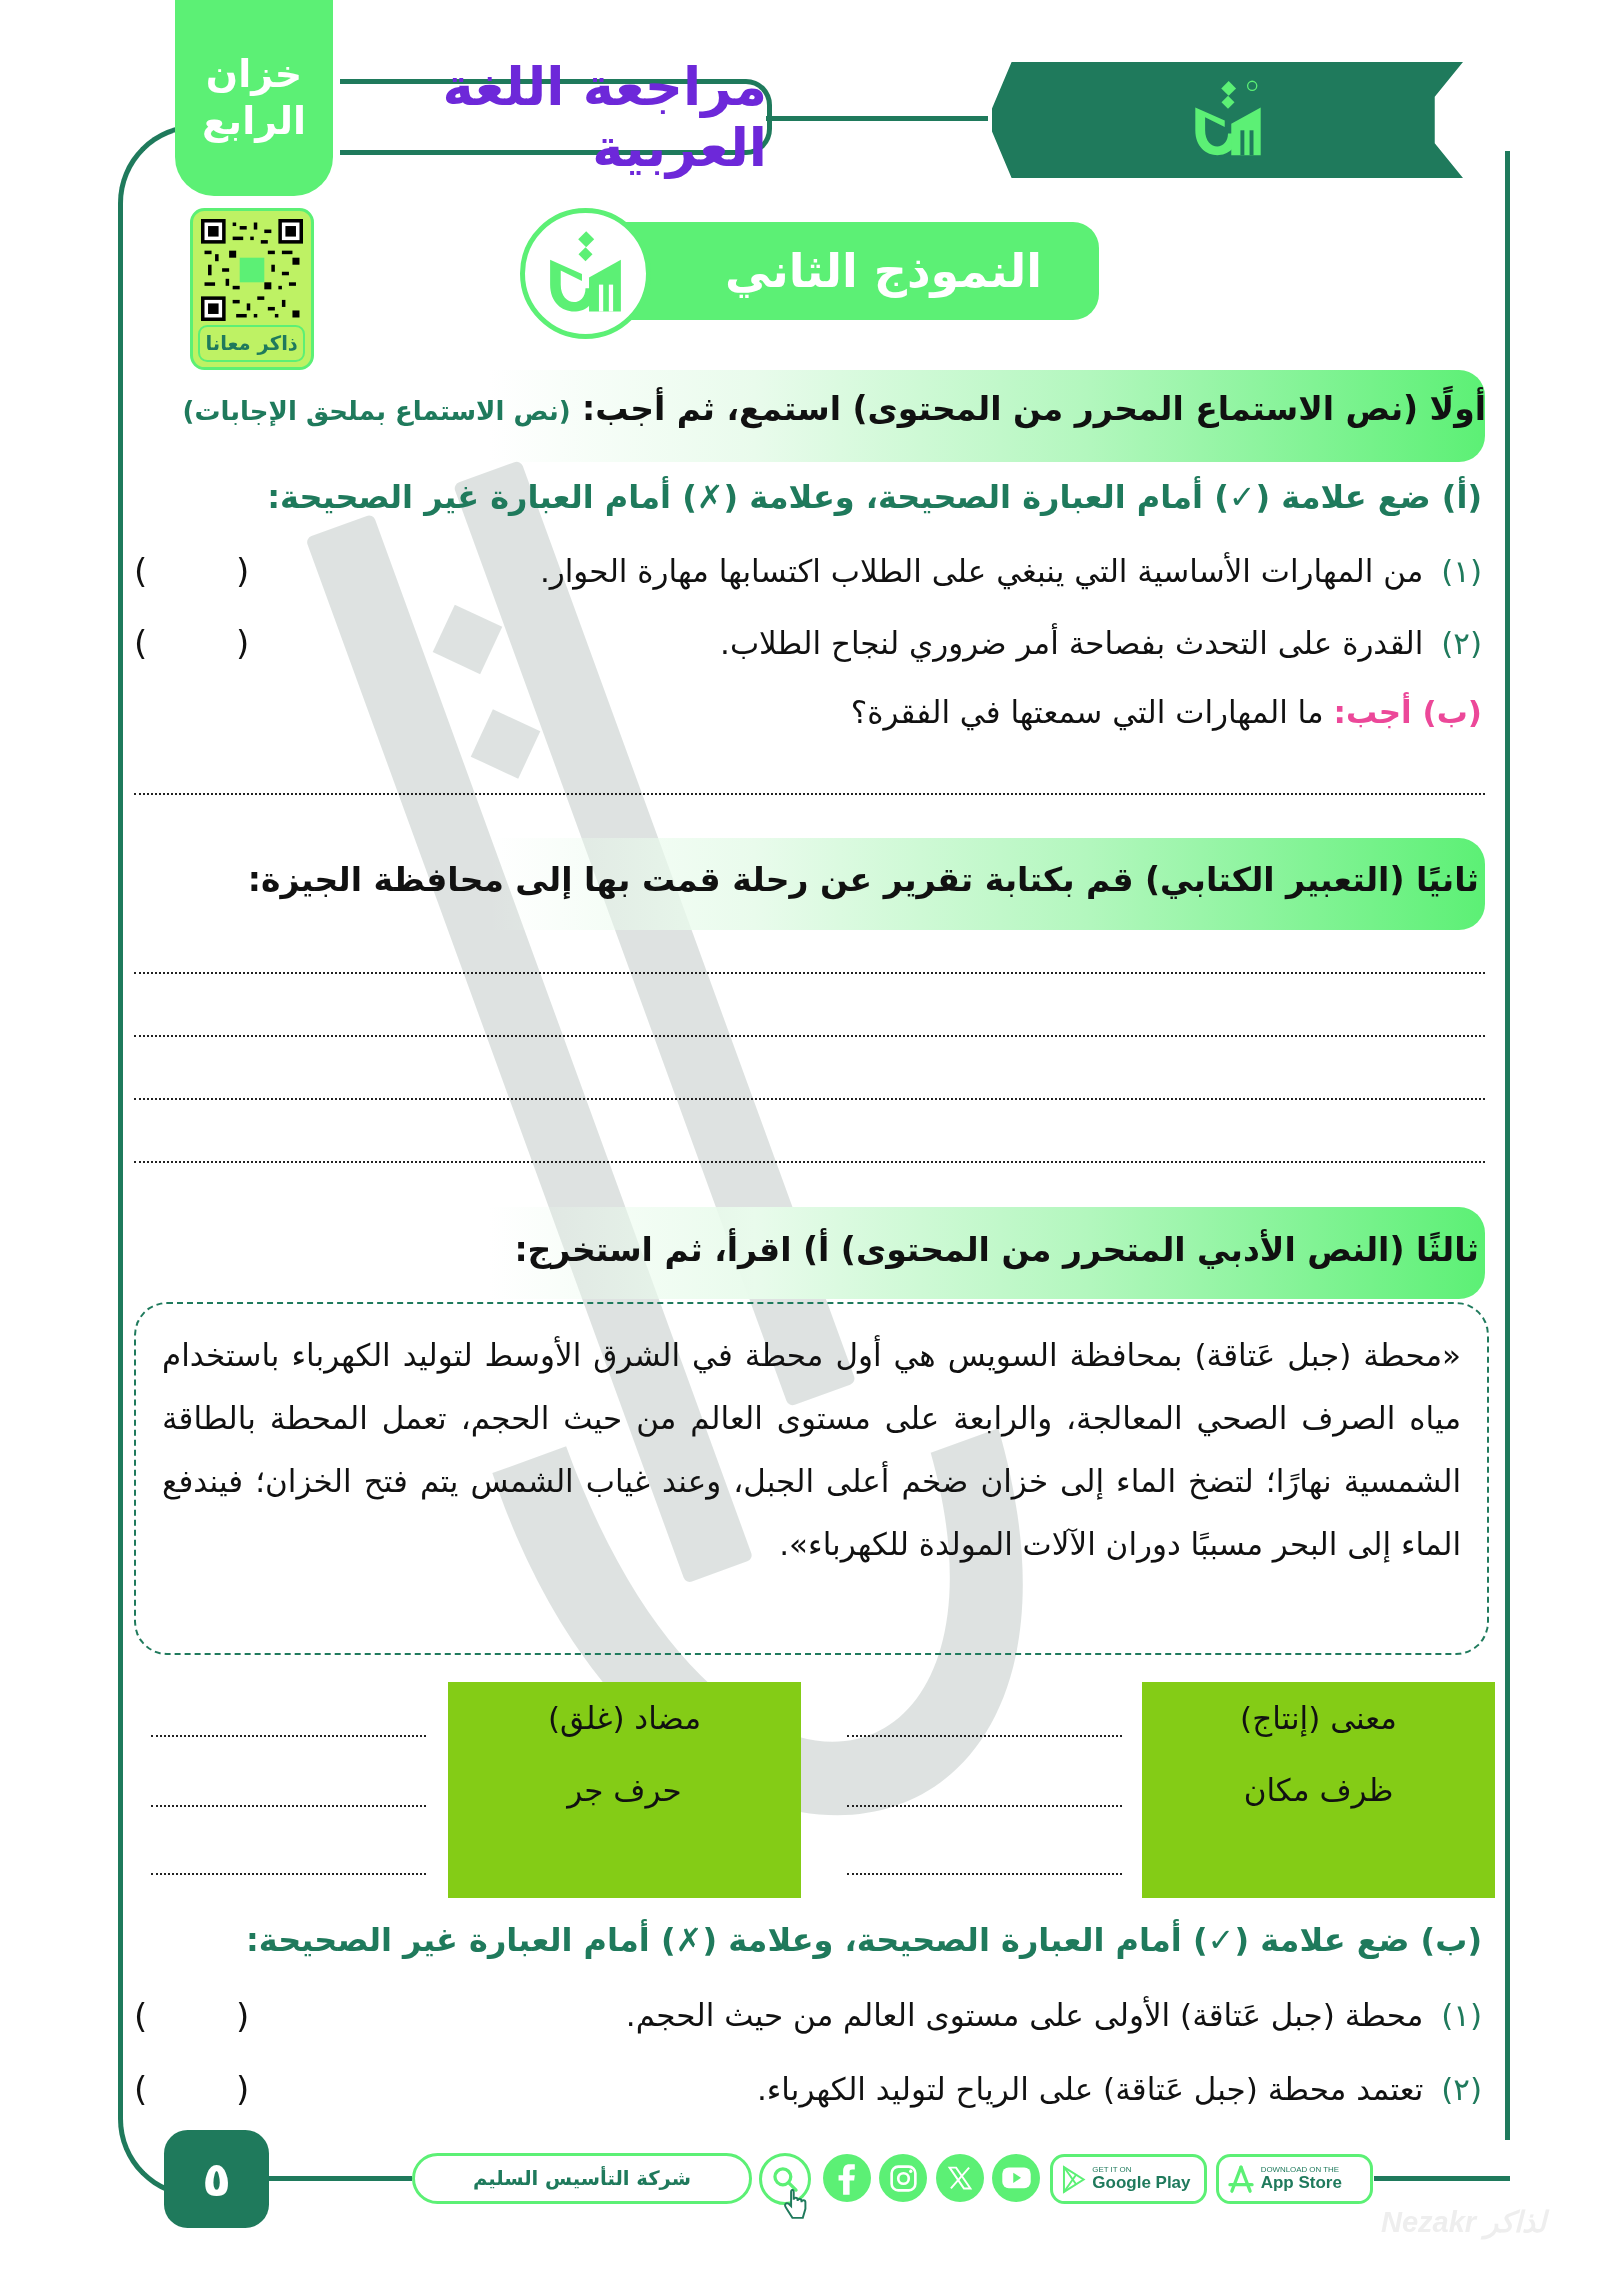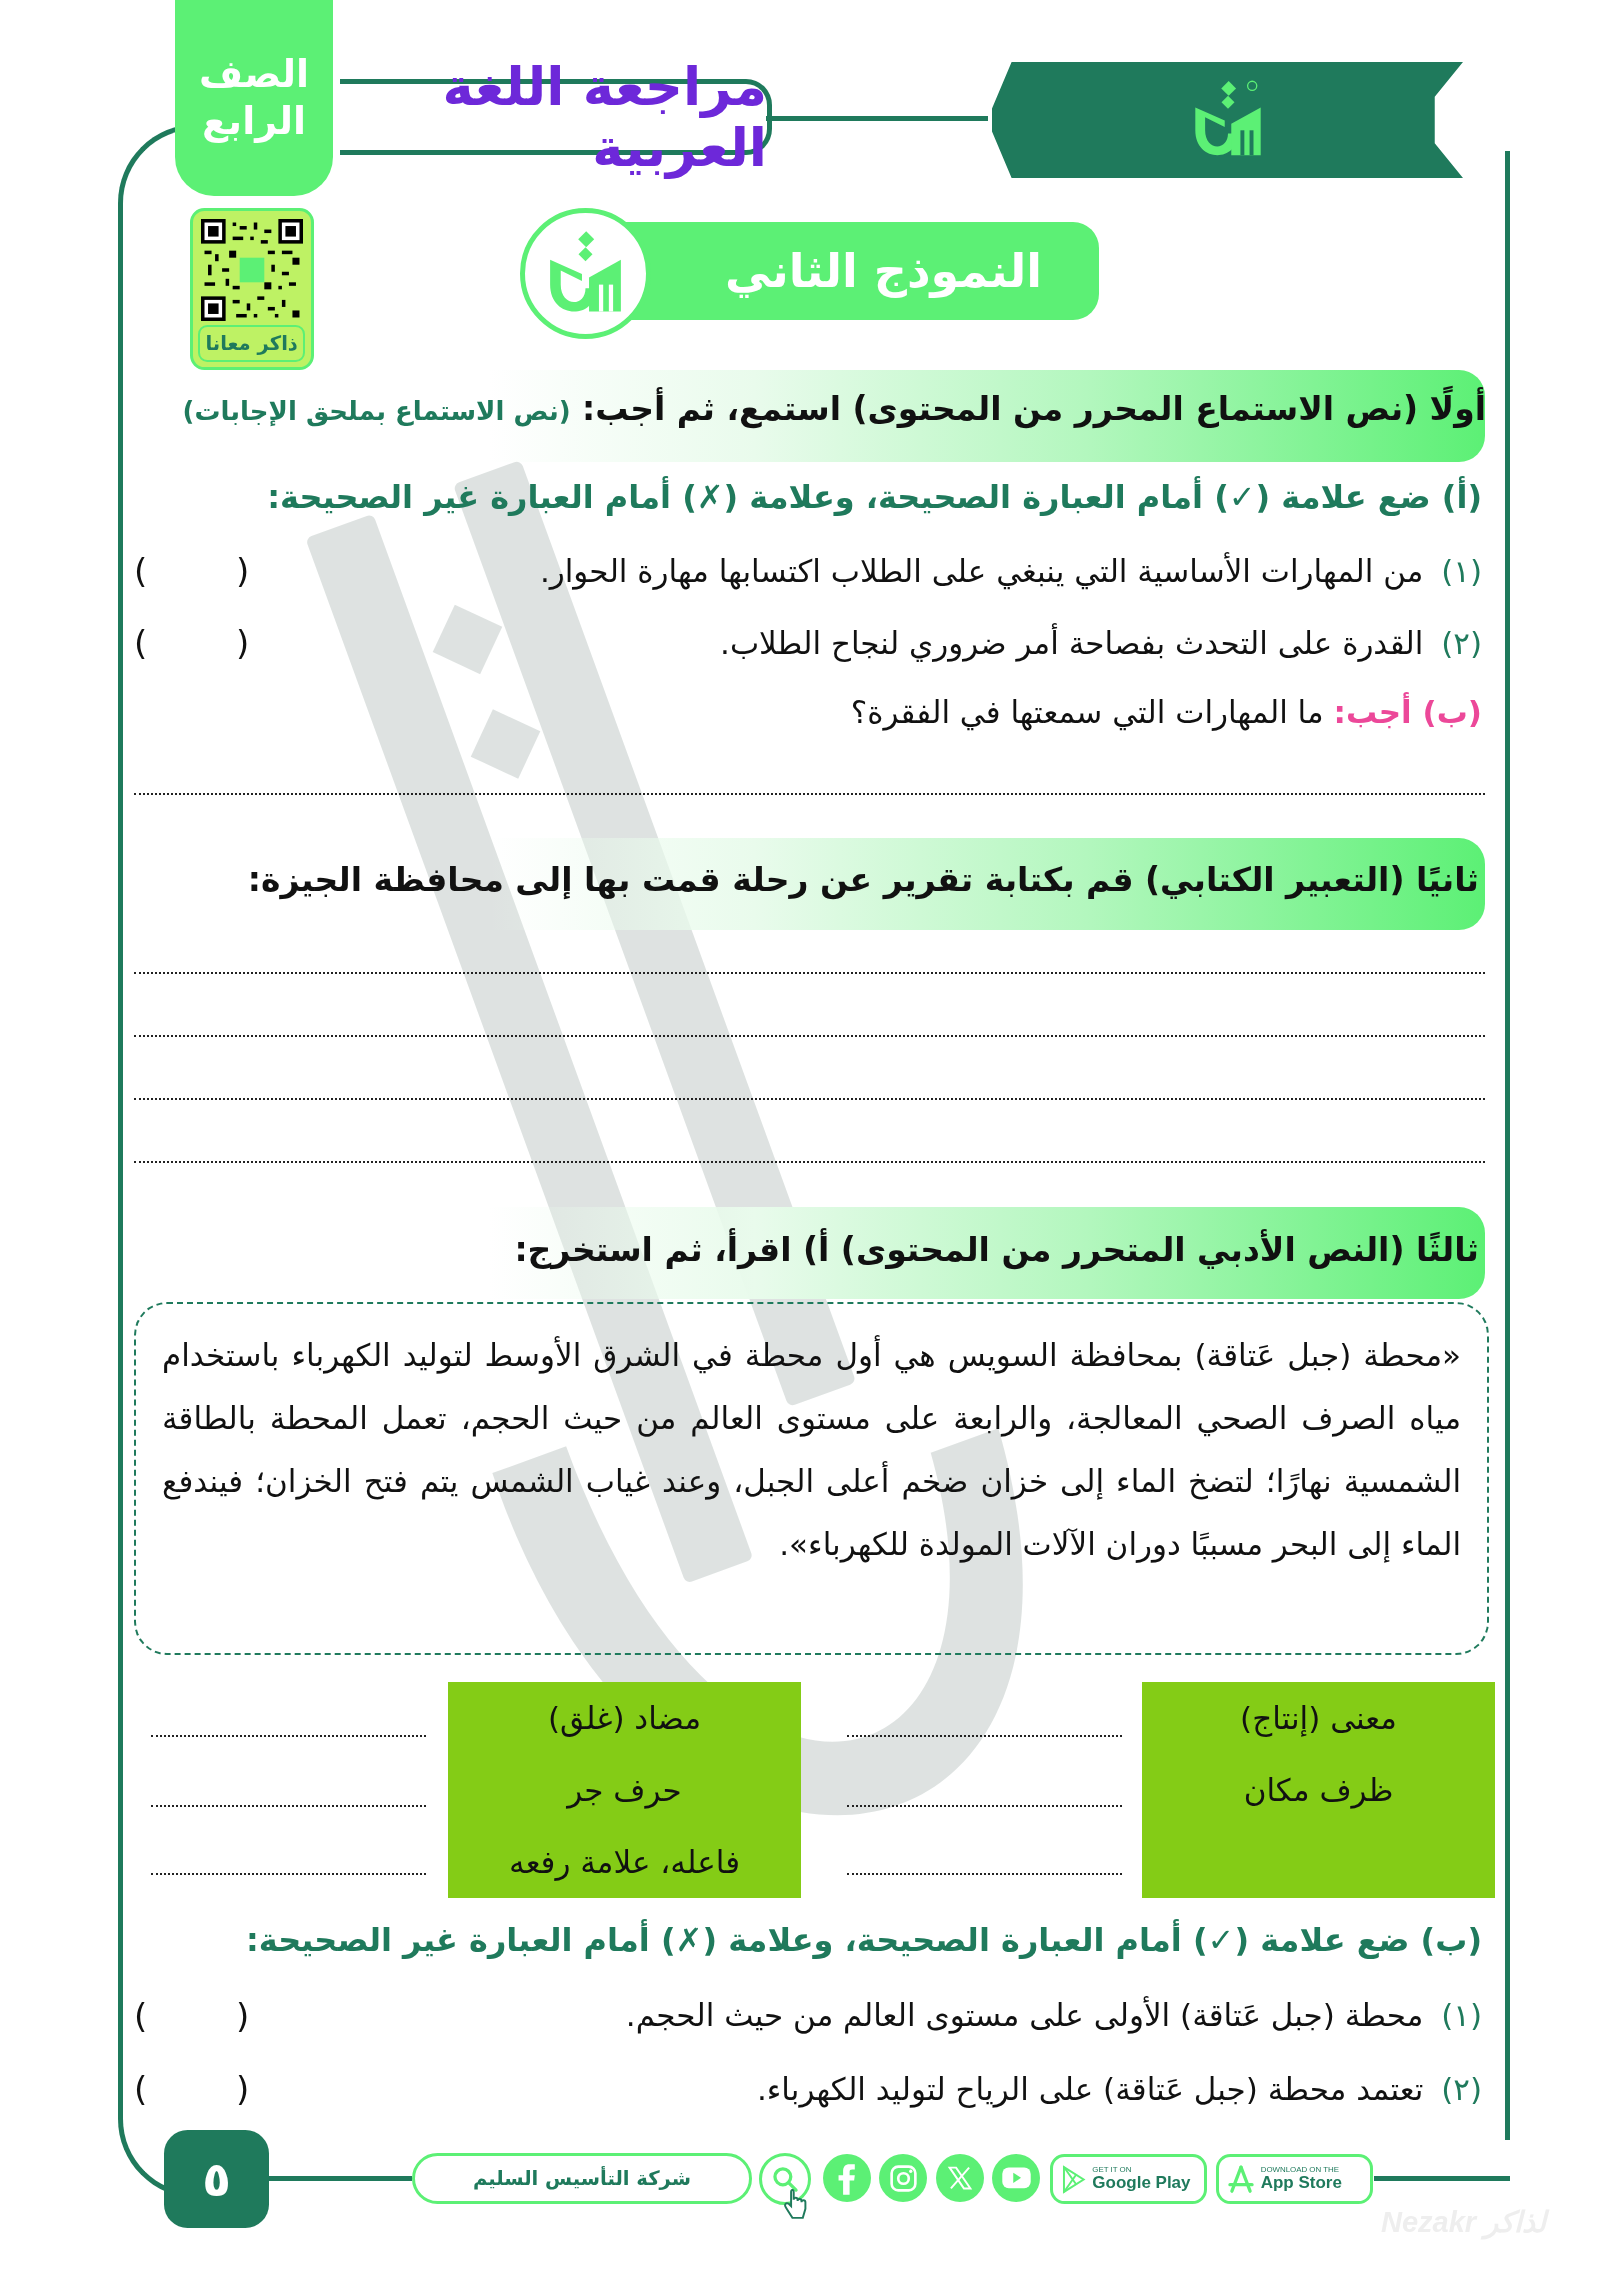--- a/index.html
+++ b/index.html
@@ -118,21 +118,21 @@
     <rect x="88" y="80" width="6" height="38" fill="#1f7a5c"></rect>
     <circle cx="92" cy="12" r="7" fill="none" stroke="#5cf075" stroke-width="2"></circle>
   </svg>
 </div>
 
 <div class="subject-box">
   <span class="subject-title">مراجعة اللغة العربية</span>
 </div>
 
 <div class="grade-tab">
-  <span class="grade-line">الصف</span>
+  <span class="grade-line">خزان</span>
   <span class="grade-line">الرابع</span>
 </div>
 
 <div class="qr-card">
   <svg class="qr-code" viewBox="0 0 29 29">
     <rect x="0" y="0" width="7" height="7" fill="#000"></rect>
       <rect x="1" y="1" width="5" height="5" fill="#fff"></rect>
       <rect x="2" y="2" width="3" height="3" fill="#000"></rect>
     <rect x="22" y="0" width="7" height="7" fill="#000"></rect>
       <rect x="23" y="1" width="5" height="5" fill="#fff"></rect>
@@ -240,21 +240,20 @@
   <div class="ex-item">معنى (إنتاج)</div>
   <div class="ex-item">ظرف مكان</div>
 </div>
 <div class="ex-blank" style="left:847px; top:1735px;"></div>
 <div class="ex-blank" style="left:847px; top:1805px;"></div>
 <div class="ex-blank" style="left:847px; top:1873px;"></div>
 
 <div class="ex-col" style="left:448px;">
   <div class="ex-item">مضاد (غلق)</div>
   <div class="ex-item">حرف جر</div>
-  <div class="ex-item">فاعله، علامة رفعه</div>
 </div>
 <div class="ex-blank" style="left:151px; top:1735px;"></div>
 <div class="ex-blank" style="left:151px; top:1805px;"></div>
 <div class="ex-blank" style="left:151px; top:1873px;"></div>
 
 <div class="q-head" style="top:1921px;">
   <span>(ب)</span>
   <span>ضع علامة (✓) أمام العبارة الصحيحة، وعلامة (✗) أمام العبارة غير الصحيحة:</span>
 </div>
 

